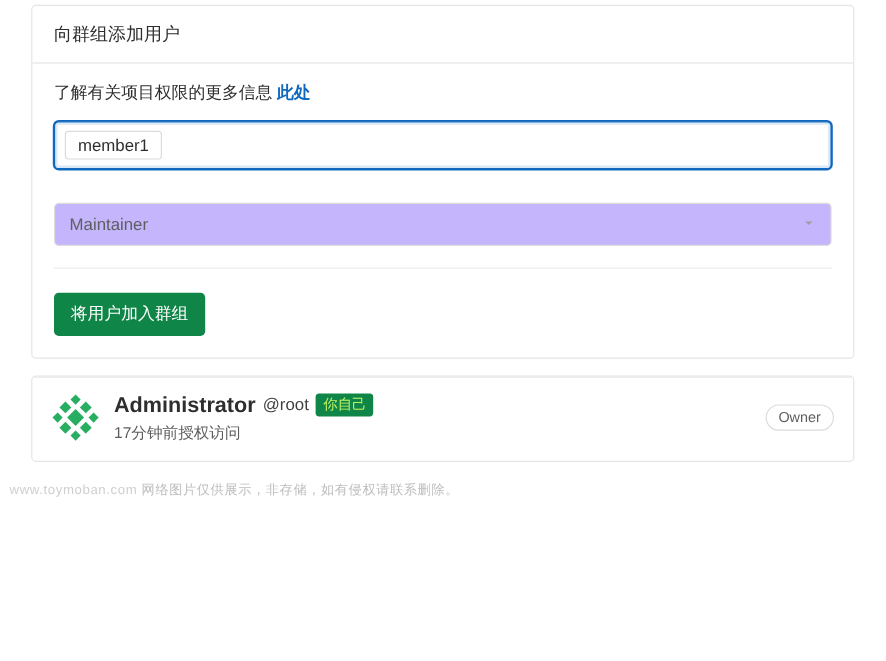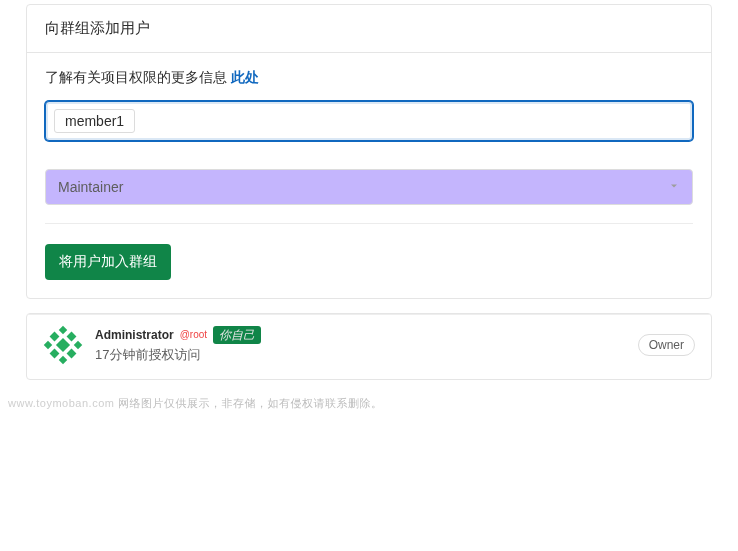--- a/index.html
+++ b/index.html
@@ -144,29 +144,28 @@
     .member-info {
       flex: 1;
       line-height: 1.4;
     }
     .member-name-line {
       display: flex;
       align-items: center;
       gap: 6px;
       flex-wrap: wrap;
     }
-    .member-name { font-weight: 700; font-size: 12px; }
-    .member-handle { color: #ef4444; font-size: 10px; }
+    .member-name { font-weight: 700; font-size: 18px; }
+    .member-handle { color: #404040; font-size: 14px; }
     .self-badge {
       background: #108548;
-      color: #e5e5e5;
+      color: #bef264;
       border-radius: 3px;
       padding: 1px 6px;
       font-size: 12px;
-      font-style: italic;
     }
     .member-sub { color: #5e5e5e; font-size: 13px; margin-top: 2px; }
     .role-pill {
       border: 1px solid #dcdcdc;
       border-radius: 12px;
       padding: 3px 10px;
       font-size: 12px;
       color: #5e5e5e;
     }
     .footer-note {

